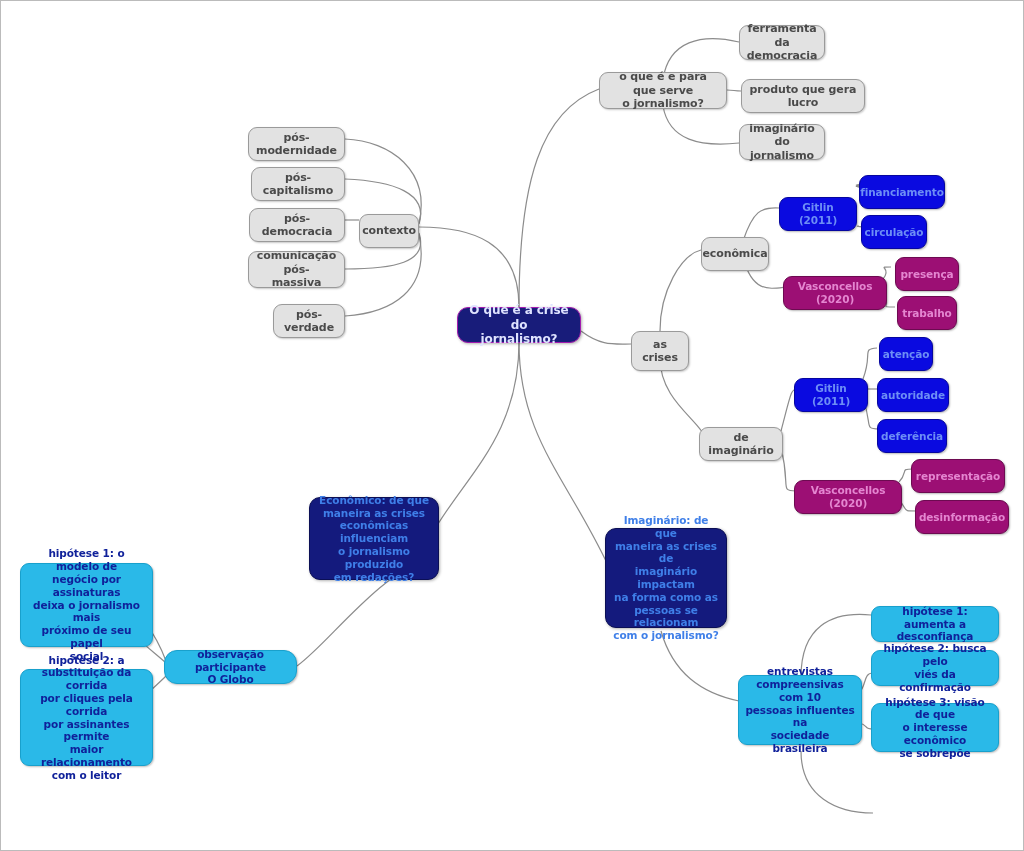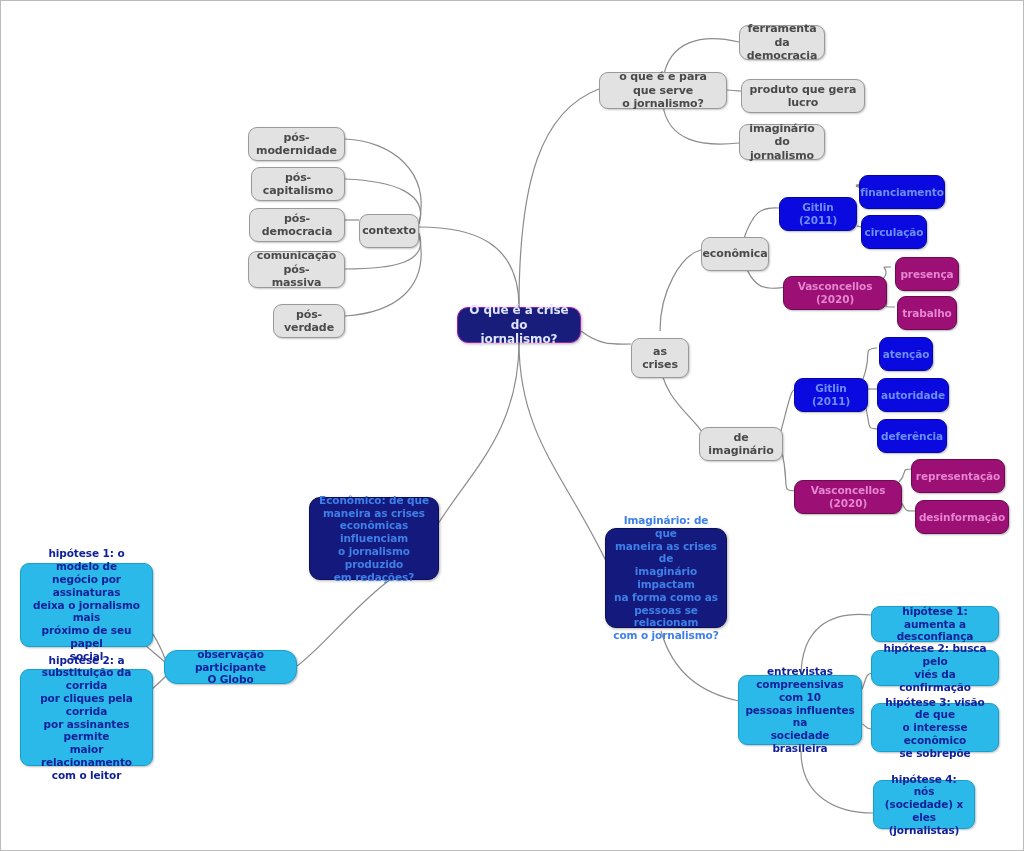--- a/index.html
+++ b/index.html
@@ -187,21 +187,21 @@
 
   <div class="node n-gray" style="left:358px; top:213px; width:60px; height:26px;">contexto</div>
 
   <div class="node n-gray" style="left:247px; top:126px; width:97px; height:24px;">pós-modernidade</div>
   <div class="node n-gray" style="left:250px; top:166px; width:94px; height:24px;">pós-capitalismo</div>
   <div class="node n-gray" style="left:248px; top:207px; width:96px; height:24px;">pós-democracia</div>
   <div class="node n-gray" style="left:247px; top:250px; width:97px; height:37px;">comunicação pós-
 massiva</div>
   <div class="node n-gray" style="left:272px; top:303px; width:72px; height:24px;">pós-verdade</div>
 
-  <div class="node n-gray" style="left:630px; top:337px; width:58px; height:40px;">as crises</div>
+  <div class="node n-gray" style="left:630px; top:330px; width:58px; height:40px;">as crises</div>
 
   <div class="node n-gray" style="left:700px; top:236px; width:68px; height:24px;">econômica</div>
 
   <div class="node n-blue" style="left:778px; top:196px; width:78px; height:23px;">Gitlin (2011)</div>
   <div class="node n-blue" style="left:858px; top:174px; width:86px; height:23px;">financiamento</div>
   <div class="node n-blue" style="left:860px; top:214px; width:66px; height:23px;">circulação</div>
 
   <div class="node n-magenta" style="left:782px; top:275px; width:104px; height:23px;">Vasconcellos (2020)</div>
   <div class="node n-magenta" style="left:894px; top:256px; width:64px; height:22px;">presença</div>
   <div class="node n-magenta" style="left:896px; top:295px; width:60px; height:22px;">trabalho</div>
@@ -250,17 +250,14 @@
 pessoas influentes na
 sociedade brasileira</div>
 
   <div class="node n-cyan" style="left:870px; top:597px; width:128px; height:36px;margin-top:8px;">hipótese 1: aumenta a
 desconfiança</div>
   <div class="node n-cyan" style="left:870px; top:649px; width:128px; height:36px;">hipótese 2: busca pelo
 viés da confirmação</div>
   <div class="node n-cyan" style="left:870px; top:702px; width:128px; height:49px;">hipótese 3: visão de que
 o interesse econômico
 se sobrepõe</div>
-  <div class="node n-cyan" style="left:872px; top:779px; width:102px; height:49px;">hipótese 4: nós
-(sociedade) x eles
-(jornalistas)</div>
 
 </div>
 
 </body></html>

